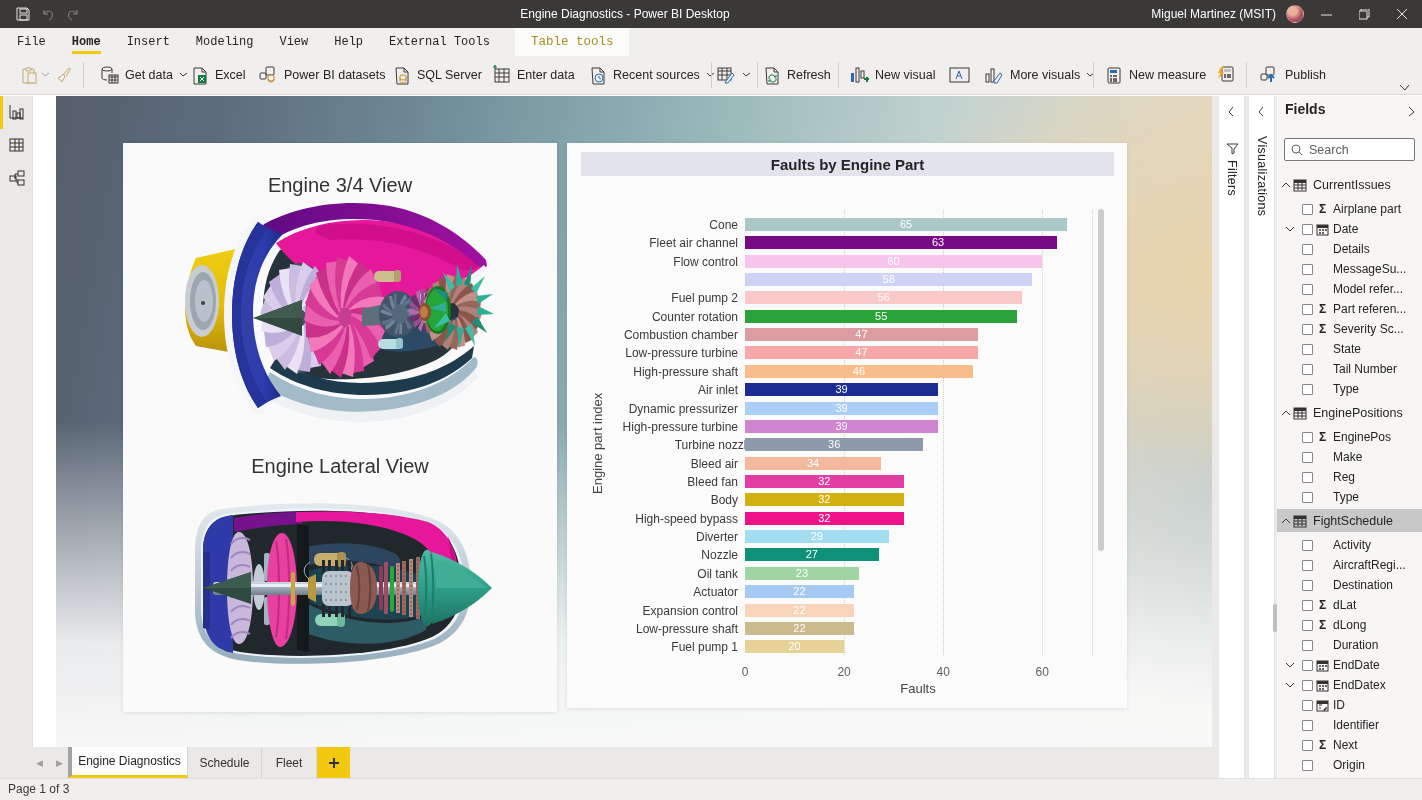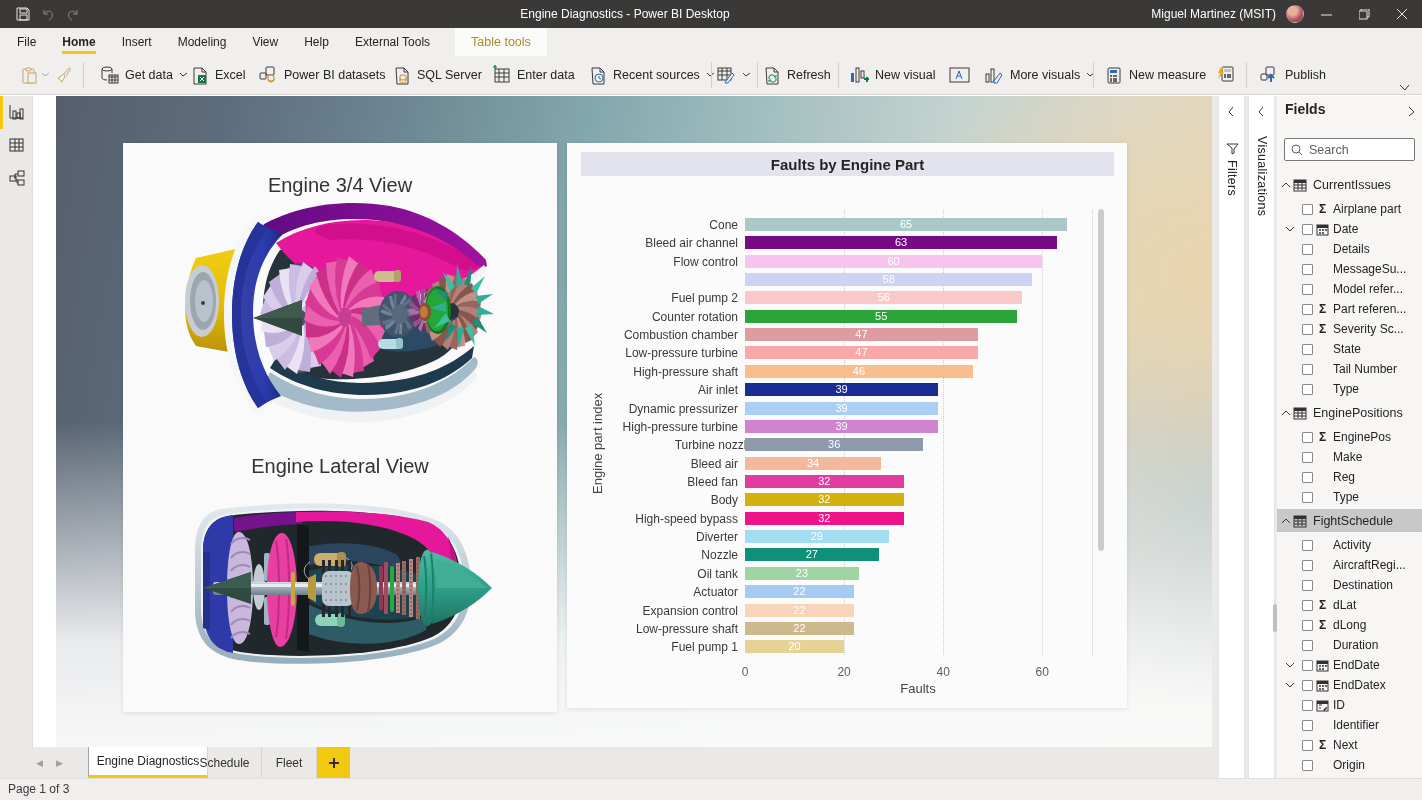--- a/index.html
+++ b/index.html
@@ -14,21 +14,21 @@
 .tb-undo { left:39px; }
 .tb-redo { left:64px; }
 .tb-title { position:absolute; top:0; left:480px; width:290px; height:40px; line-height:28px; text-align:center; color:#ffffff; font-size:12px; }
 .tb-user { position:absolute; top:0; right:146px; height:28px; line-height:28px; color:#ffffff; font-size:12px; }
 .tb-avatar { position:absolute; top:5px; right:118px; width:18px; height:18px; border-radius:50%;
   background:radial-gradient(circle at 35% 30%, #e8b09a 28%, #b05560 60%, #7e3348 100%); border:1px solid rgba(255,255,255,0.25); }
 .win-btn { position:absolute; top:0; width:40px; height:28px; display:flex; align-items:center; justify-content:center; }
 .win-min { right:76px; } .win-max { right:38px; } .win-close { right:0px; }
 
 
-.menubar { position:absolute; left:0; top:28px; width:1422px; height:28px; background:#f1efed; display:flex; align-items:stretch; }
+.menubar { position:absolute; left:0; top:28px; width:1422px; height:28px; background:#f1efed; display:flex; align-items:stretch;font-family:Liberation Mono, monospace; }
 .menu-item { position:relative; padding:0 13px; font-size:12px; color:#252423; display:flex; align-items:center; cursor:default; }
 .menu-item.first { padding-left:17px; }
 .menu-item.active { font-weight:bold; }
 .menu-item.active::after { content:""; position:absolute; left:13px; right:13px; bottom:2px; height:3px; background:#f2c811; }
 .menu-item.contextual { background:#fbfbfa; color:#a88d25; margin-left:12px; padding:0 16px; font-size:12.5px; }
 
 
 .ribbon { position:absolute; left:0; top:56px; width:1422px; height:39px; background:#f1efed; border-bottom:1px solid #d8d6d3; }
 .rb { position:absolute; top:0; height:38px; display:flex; align-items:center; gap:6px; font-size:12.5px; color:#252423; white-space:nowrap; }
 .rb svg { flex:none; }
@@ -107,21 +107,21 @@
 .tr-field-caret { position:absolute; left:8px; top:50%; margin-top:-3px; }
 .tr-sigma { position:absolute; left:39px; top:50%; margin-top:-7px; width:13px; text-align:center; font-size:12px; font-weight:bold; color:#252423; }
 .tr-ficon { position:absolute; left:39px; top:50%; margin-top:-6px; }
 .tr-field-name { position:absolute; left:56px; white-space:nowrap; color:#252423; }
 .pane-handle { position:absolute; left:1273px; top:508px; width:4px; height:28px; background:#c1bfbd; border-radius:2px; }
 
 
 .tabbar { position:absolute; left:0; top:747px; width:1216px; height:31px; background:#ebe9e7; }
 .tab-arrows { position:absolute; left:36px; top:0; height:31px; display:flex; align-items:center; gap:13px; color:#a19f9d; font-size:9px; }
 .tab { position:absolute; top:0; height:31px; display:flex; align-items:center; justify-content:center; font-size:12px; color:#323130; border-right:1px solid #d8d6d3; }
-.tab.active { background:#ffffff; border-left:1px solid #a3a3a3; border-bottom:3px solid #f2c811; color:#252423;margin-left:20px; }
+.tab.active { background:#ffffff; border-left:4px solid #a3a3a3; border-bottom:3px solid #f2c811; color:#252423; }
 .tab-add { position:absolute; top:0; height:31px; width:33px; background:#f2c811; display:flex; align-items:center; justify-content:center; }
 .statusbar { position:absolute; left:0; top:778px; width:1422px; height:22px; background:#f1efee; border-top:1px solid #e1dfdd; font-size:12px; color:#3b3a39; line-height:21px; padding-left:8px; }
 </style>
 </head>
 <body>
 
 <div id="app">
 
   <div class="titlebar">
     <svg class="tb-icon tb-save" viewBox="0 0 18 18">
@@ -655,22 +655,22 @@
             <div class="gridline" style="left: 376.16px;"></div>
             <div class="gridline" style="left: 475.24px;"></div>
             <div class="gridline" style="left: 524.78px;"></div>
             <div class="bar-row" style="top: 74.8px; width: 560px;">
               <div class="bar-label">Cone</div>
               <div class="bar" style="width: 322.01px; background: rgb(169, 200, 199);">
                 <div class="bar-val">65</div>
               </div>
             </div>
             <div class="bar-row" style="top: 93.17px; width: 560px;">
-              <div class="bar-label">Bleed air channel</div>
-              <div class="bar" style="width: 312.102px; background: rgb(119, 11, 133);">
+              <div class="bar-label">Fleet air channel</div>
+              <div class="bar" style="width: 312.102px; background: rgb(119, 11, 133); padding-left: 37px;">
                 <div class="bar-val">63</div>
               </div>
             </div>
             <div class="bar-row" style="top: 111.54px; width: 560px;">
               <div class="bar-label">Flow control</div>
               <div class="bar" style="width: 297.24px; background: rgb(247, 196, 238);">
                 <div class="bar-val">60</div>
               </div>
             </div>
             <div class="bar-row" style="top: 129.91px; width: 628px;">

